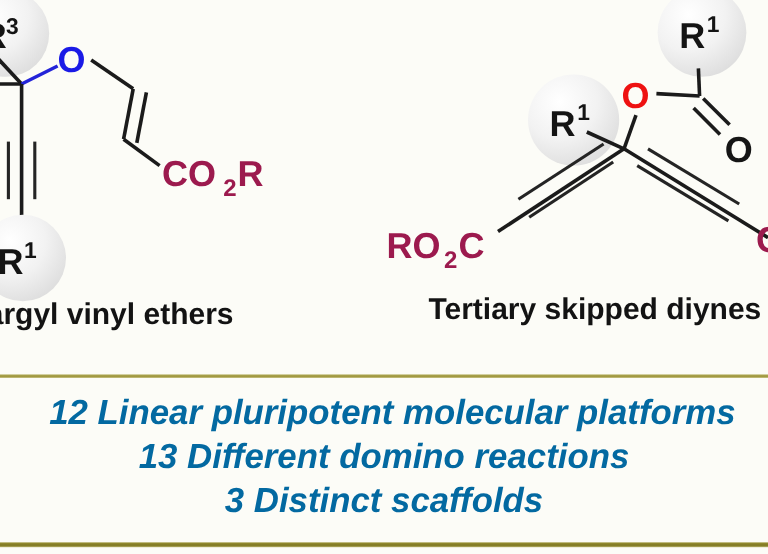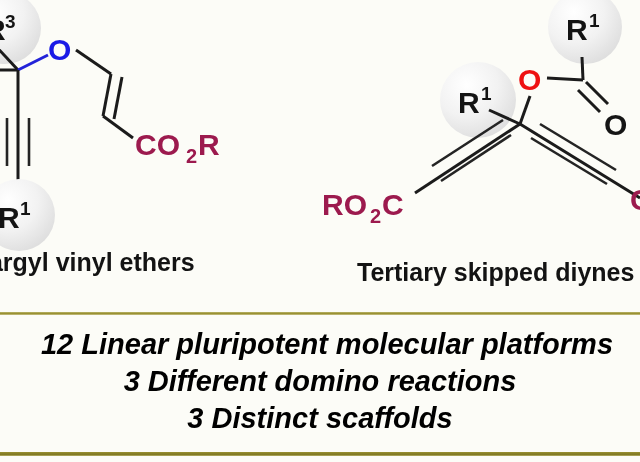--- a/index.html
+++ b/index.html
@@ -74,36 +74,36 @@
   
   .caption {
     position: absolute;
     font-family: "Liberation Sans", sans-serif;
     font-weight: bold;
     font-size: 25px;
     color: #131313;
     white-space: nowrap;
   }
   #caption-left  { left: -68px; top: 248px; }
-  #caption-right { left: 357px; top: 258px; }
+  #caption-right { left: 357px; top: 244px; }
 
   
   #summary-block {
     position: absolute;
     left: 0;
     top: 326px;
     width: 640px;
     text-align: center;
   }
   .summary-line {
     font-family: "Liberation Sans", sans-serif;
     font-style: italic;
     font-weight: bold;
     font-size: 29px;
-    color: #000000;
+    color: #0369a1;
     line-height: 1.28;
     white-space: nowrap;
   }
   #summary-line-1 { margin-left: 14px; }
 </style>
 </head>
 <body>
 
 <div id="abstract-figure">
 
@@ -190,17 +190,17 @@
   </svg>
 
   <div class="caption" id="caption-left">Propargyl vinyl ethers</div>
   <div class="caption" id="caption-right">Tertiary skipped diynes</div>
 
   <div class="divider" id="divider-mid"></div>
   <div class="divider" id="divider-bottom"></div>
 
   <div id="summary-block">
     <div class="summary-line" id="summary-line-1">12 Linear pluripotent molecular platforms</div>
-    <div class="summary-line" id="summary-line-2">3  Different domino reactions</div>
+    <div class="summary-line" id="summary-line-2">13  Different domino reactions</div>
     <div class="summary-line" id="summary-line-3">3 Distinct scaffolds</div>
   </div>
 
 </div>
 
 </body></html>

